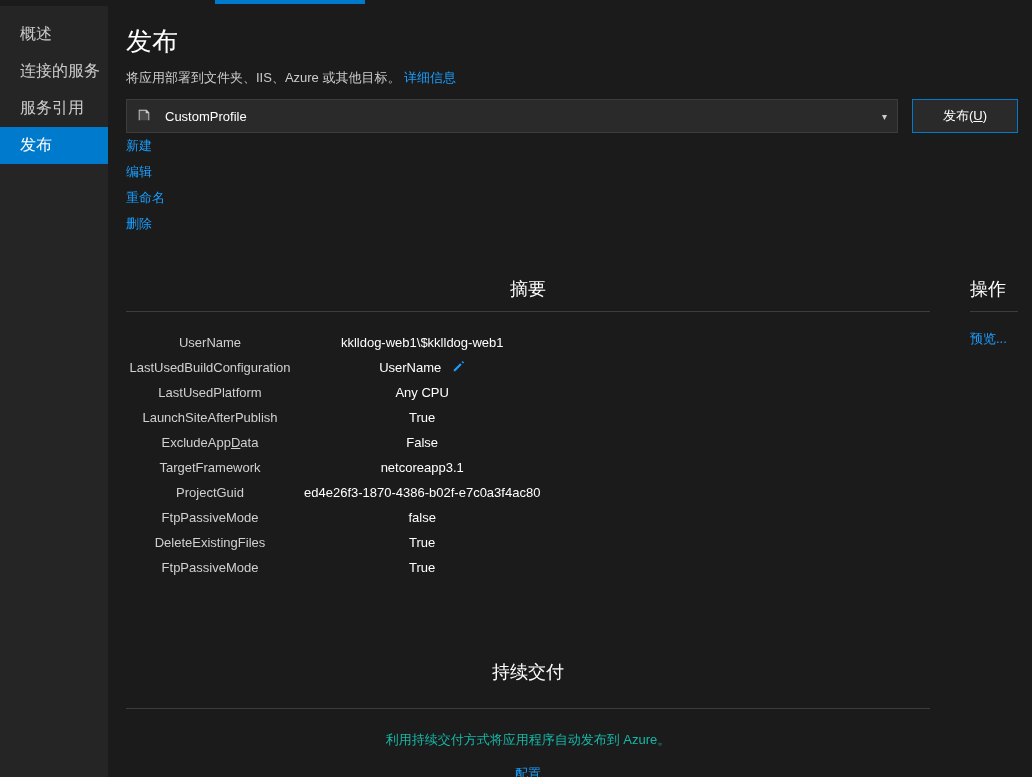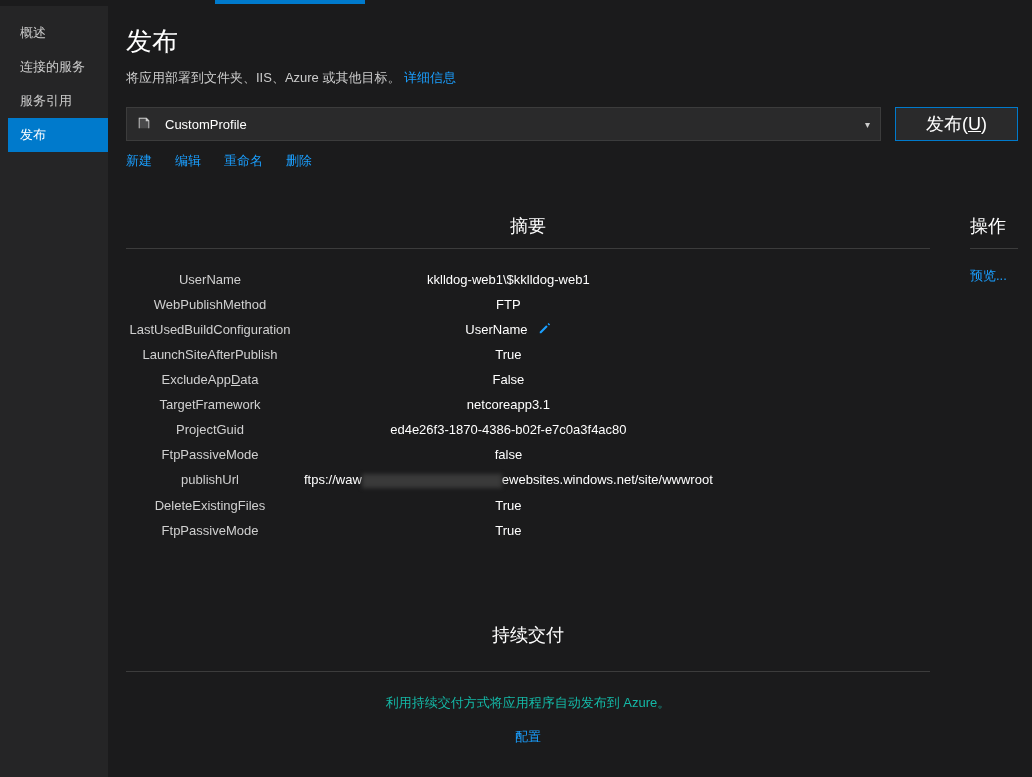--- a/index.html
+++ b/index.html
@@ -9,44 +9,44 @@
       color: #ccc;
       font-size: 13px;
       width: 1032px; height: 777px;
       overflow: hidden;
     }
     .top-stripe { height: 6px; background: #1b1b1c; display:flex; padding-left:215px;}
     .top-stripe .blue { width: 150px; height: 4px; background: #007acc; }
     .container { display: flex; height: calc(100% - 6px); }
     .sidebar { width: 108px; background: #252526; padding-top: 10px; }
     .sidebar-item {
-      padding: 8px 0 8px 12px; color: #ccc; cursor: pointer; font-size: 13px; margin-left: 8px;
+      padding: 8px 0 8px 20px; color: #ccc; cursor: pointer; font-size: 16px;
     }
     .sidebar-item.active {
       color: #fff; background: #007acc;
     }
     .main { flex: 1; padding: 18px 14px 0 18px; overflow: hidden; }
     h1.page-title { font-size: 26px; font-weight: 300; color: #fff; margin-bottom: 10px; }
-    .subtitle { font-size: 13px; color: #ccc; margin-bottom: 20px; }
+    .subtitle { font-size: 13px; color: #ccc; margin-bottom: 12px; }
     .link { color: #1a9fff; cursor: pointer; }
-    .profile-bar { display: flex; align-items: center; gap: 14px; margin-bottom: 11px; }
+    .profile-bar { display: flex; align-items: center; gap: 14px; margin-bottom: 4px; }
     .profile-select {
       flex: 1; height: 34px; border: 1px solid #3c3c3c; background: #2a2a2b;
       display: flex; align-items: center; padding: 0 10px; color: #fff; position: relative;
     }
     .profile-select .icon { width:16px; margin-right: 12px; color:#ccc; }
     .profile-select .chev {
       position: absolute; right: 10px; color: #ccc; font-size: 10px;
     }
     .publish-btn {
       height: 34px; padding: 0 30px; border: 1px solid #007acc; background: #2a2a2b;
-      color: #fff; font-size: 18px; cursor: pointer;
+      color: #fff; font-size: 13px; cursor: pointer;
     }
     .underline { text-decoration: underline; }
-    .action-links { display: flex; gap: 23px; margin-bottom: 44px; }
+    .action-links { display: flex; gap: 8px; margin-bottom: 44px; flex-direction: column; }
     .action-links span { color: #1a9fff; cursor: pointer; font-size: 13px; }
     .cols { display: flex; gap: 40px; }
     .col-main { flex: 1; min-width: 0; text-align: center; }
     .col-ops { width: 48px; }
     .section-title {
       font-size: 18px; font-weight: 300; color: #fff;
       border-bottom: 1px solid #3c3c3c; padding-bottom: 10px; margin-bottom: 18px;
     }
     table.summary { border-collapse: collapse; margin-bottom: 80px; }
     table.summary td { padding: 5px 0; vertical-align: middle; }
@@ -112,52 +112,48 @@
     <div class="cols">
       <div class="col-main">
         <div class="section-title">摘要</div>
         <table class="summary">
           <tbody>
               <tr>
                 <td class="key">UserName</td>
                 <td class="val">kklldog-web1\$kklldog-web1</td>
               </tr>
           <tr>
-                <td class="key">WebPublishMethod</td>
-                <td class="val">FTP</td>
-              </tr>
-          <tr>
                 <td class="key">LastUsedBuildConfiguration</td>
                 <td class="val"><span>UserName</span><span class="pencil-icon"><svg width="12" height="12" viewBox="0 0 16 16">
                       <path fill="#1a9fff" d="M12.8 1.2l2 2-1.4 1.4-2-2zM1 13l8.6-8.6 2 2L3 15H1z"></path>
                     </svg></span></td>
+              </tr>
+          <tr>
+                <td class="key">LastUsedPlatform</td>
+                <td class="val">Any CPU</td>
               </tr>
           <tr>
                 <td class="key">LaunchSiteAfterPublish</td>
                 <td class="val">True</td>
               </tr>
           <tr>
                 <td class="key"><span>ExcludeApp</span><span class="und">D</span><span>ata</span></td>
                 <td class="val">False</td>
               </tr>
           <tr>
                 <td class="key">TargetFramework</td>
                 <td class="val">netcoreapp3.1</td>
               </tr>
           <tr>
                 <td class="key">ProjectGuid</td>
                 <td class="val">ed4e26f3-1870-4386-b02f-e7c0a3f4ac80</td>
               </tr>
           <tr>
                 <td class="key">FtpPassiveMode</td>
                 <td class="val">false</td>
-              </tr>
-          <tr>
-                <td class="key">publishUrl</td>
-                <td class="val"><span>ftps://waw</span><span class="blur"></span><span>ewebsites.windows.net/site/wwwroot</span></td>
               </tr>
           <tr>
                 <td class="key">DeleteExistingFiles</td>
                 <td class="val">True</td>
               </tr>
           <tr>
                 <td class="key">FtpPassiveMode</td>
                 <td class="val">True</td>
               </tr>
         </tbody>

